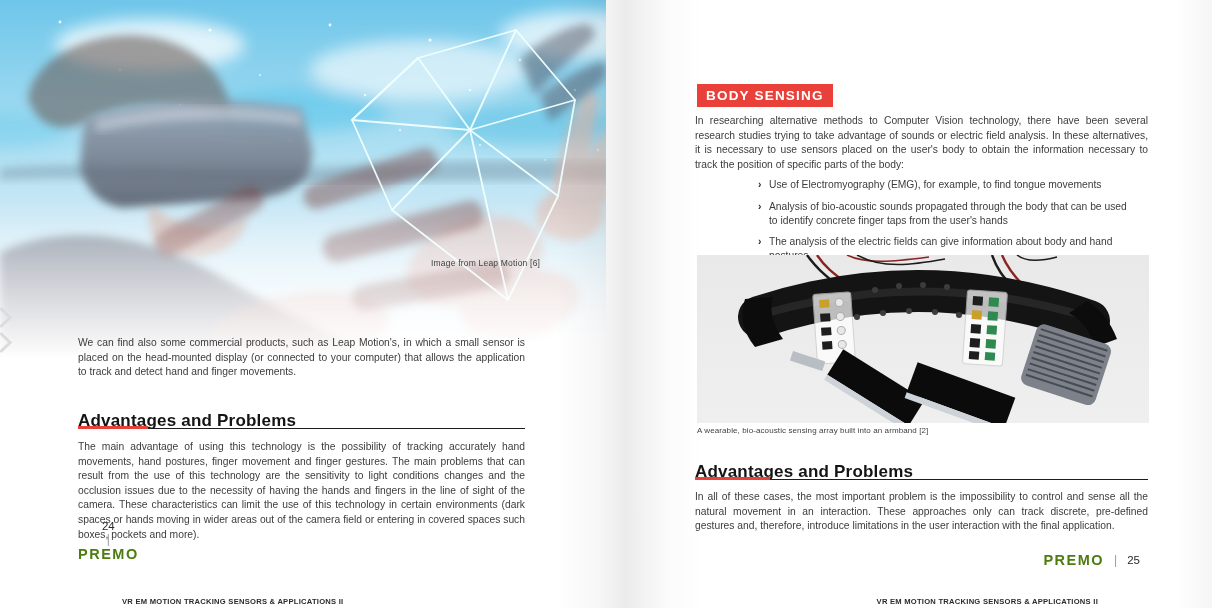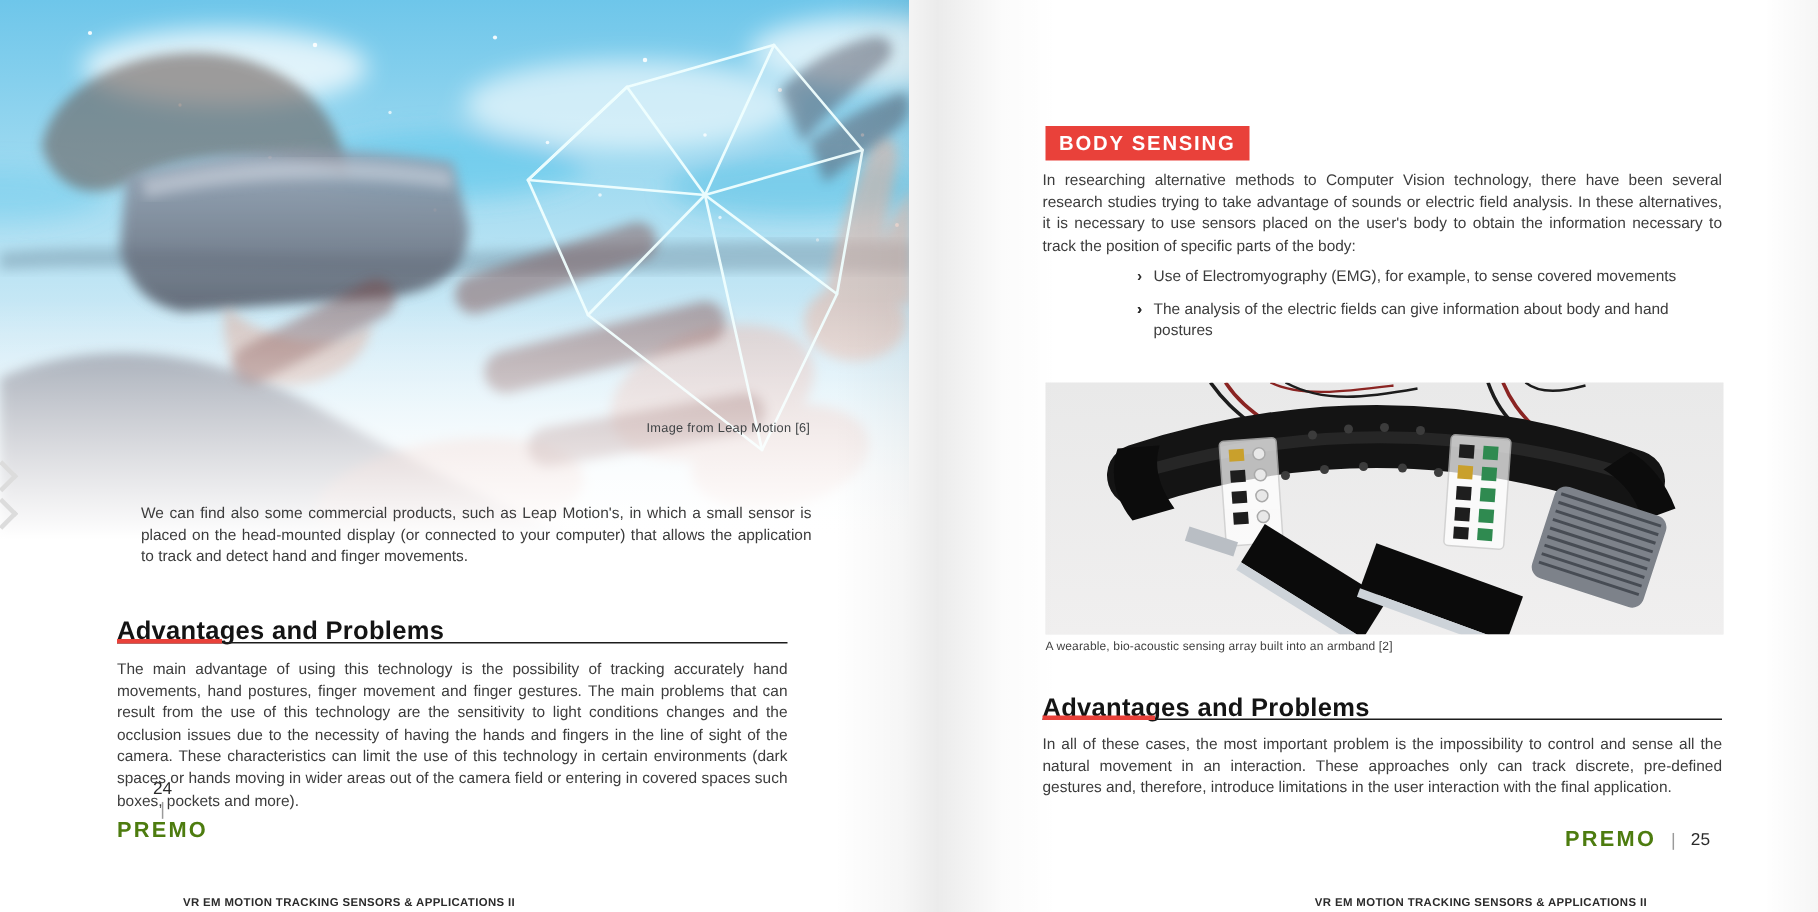--- a/index.html
+++ b/index.html
@@ -10,21 +10,21 @@
   #page-right{left:606px;}
   .gutter{position:absolute;top:0;left:556px;width:150px;height:608px;pointer-events:none;
     background:linear-gradient(90deg,rgba(0,0,0,0) 0%,rgba(0,0,0,0.035) 30%,rgba(0,0,0,0.08) 46%,rgba(0,0,0,0.05) 58%,rgba(0,0,0,0.015) 75%,rgba(0,0,0,0) 100%);
     z-index:5;}
   .right-edge-shade{position:absolute;top:0;right:0;width:36px;height:608px;pointer-events:none;
     background:linear-gradient(90deg,rgba(0,0,0,0) 0%,rgba(0,0,0,0.04) 100%);z-index:5;}
 
   
   .hero{position:absolute;left:0;top:0;width:608px;height:360px;overflow:hidden;}
   .hero svg{display:block;}
-  .hero-caption{position:absolute;left:431px;top:280px;font-size:8.5px;color:#3f4345;
+  .hero-caption{position:absolute;left:431px;top:258px;font-size:8.5px;color:#3f4345;
     letter-spacing:0.2px;}
   .chevron-decor{position:absolute;left:-6px;top:300px;width:20px;height:60px;}
   .chevron-decor span{display:block;width:12px;height:12px;border-top:3px solid #dcdcdc;
     border-right:3px solid #dcdcdc;transform:rotate(45deg);margin:10px 0;}
 
   
   .para{position:absolute;font-size:10.3px;line-height:14.6px;text-align:justify;color:#3c3c3c;}
   .sec-heading{position:absolute;font-size:17px;font-weight:bold;color:#141414;letter-spacing:0.2px;}
   .heading-rule{position:absolute;height:4px;}
   .heading-rule .black-line{position:absolute;left:0;top:2px;width:100%;height:1px;background:#1c1c1c;}
@@ -155,21 +155,21 @@
     </svg>
   </div>
 
   <div class="hero-caption">Image from Leap Motion [6]</div>
 
   <div class="chevron-decor">
     <span></span>
       <span></span>
   </div>
 
-  <div class="para" style="left:78px;top:336px;width:447px;margin-left:16px;">We can find also some commercial products, such as Leap Motion's, in which a small sensor is placed on the head-mounted display (or connected to your computer) that allows the application to track and detect hand and finger movements.</div>
+  <div class="para" style="left:78px;top:336px;width:447px;">We can find also some commercial products, such as Leap Motion's, in which a small sensor is placed on the head-mounted display (or connected to your computer) that allows the application to track and detect hand and finger movements.</div>
 
   <div class="sec-heading" style="left:78px;top:411px;">Advantages and Problems</div>
   <div class="heading-rule" style="left:78px;top:426px;width:447px;">
     <div class="black-line"></div>
       <div class="red-seg" style="width:70px;"></div>
   </div>
 
   <div class="para" style="left:78px;top:440px;width:447px;">The main advantage of using this technology is the possibility of tracking accurately hand movements, hand postures, finger movement and finger gestures. The main problems that can result from the use of this technology are the sensitivity to light conditions changes and the occlusion issues due to the necessity of having the hands and fingers in the line of sight of the camera. These characteristics can limit the use of this technology in certain environments (dark spaces or hands moving in wider areas out of the camera field or entering in covered spaces such boxes, pockets and more).</div>
 
   <div class="footer-row" style="left:78px;top:520px;flex-direction:column;">
@@ -182,24 +182,25 @@
 
 <div class="page" id="page-right">
 
   <div class="section-badge">BODY SENSING</div>
 
   <div class="para" style="left:89px;top:114px;width:453px;">In researching alternative methods to Computer Vision technology, there have been several research studies trying to take advantage of sounds or electric field analysis. In these alternatives, it is necessary to use sensors placed on the user's body to obtain the information necessary to track the position of specific parts of the body:</div>
 
   <ul class="bullet-list">
     <li>
       <span class="marker">›</span>
-      <span>Use of Electromyography (EMG), for example, to sense covered movements</span>
+      <span>Use of Electromyography (EMG), for example, to find tongue movements</span>
     </li>
     <li>
       <span class="marker">›</span>
+      <span>Analysis of bio-acoustic sounds propagated through the body that can be used to identify concrete finger taps from the user's hands</span>
     </li>
     <li>
       <span class="marker">›</span>
       <span>The analysis of the electric fields can give information about body and hand postures</span>
     </li>
   </ul>
 
   <div class="figure-box">
     <svg width="452" height="168" viewBox="0 0 452 168" xmlns="http://www.w3.org/2000/svg">
       <defs>

